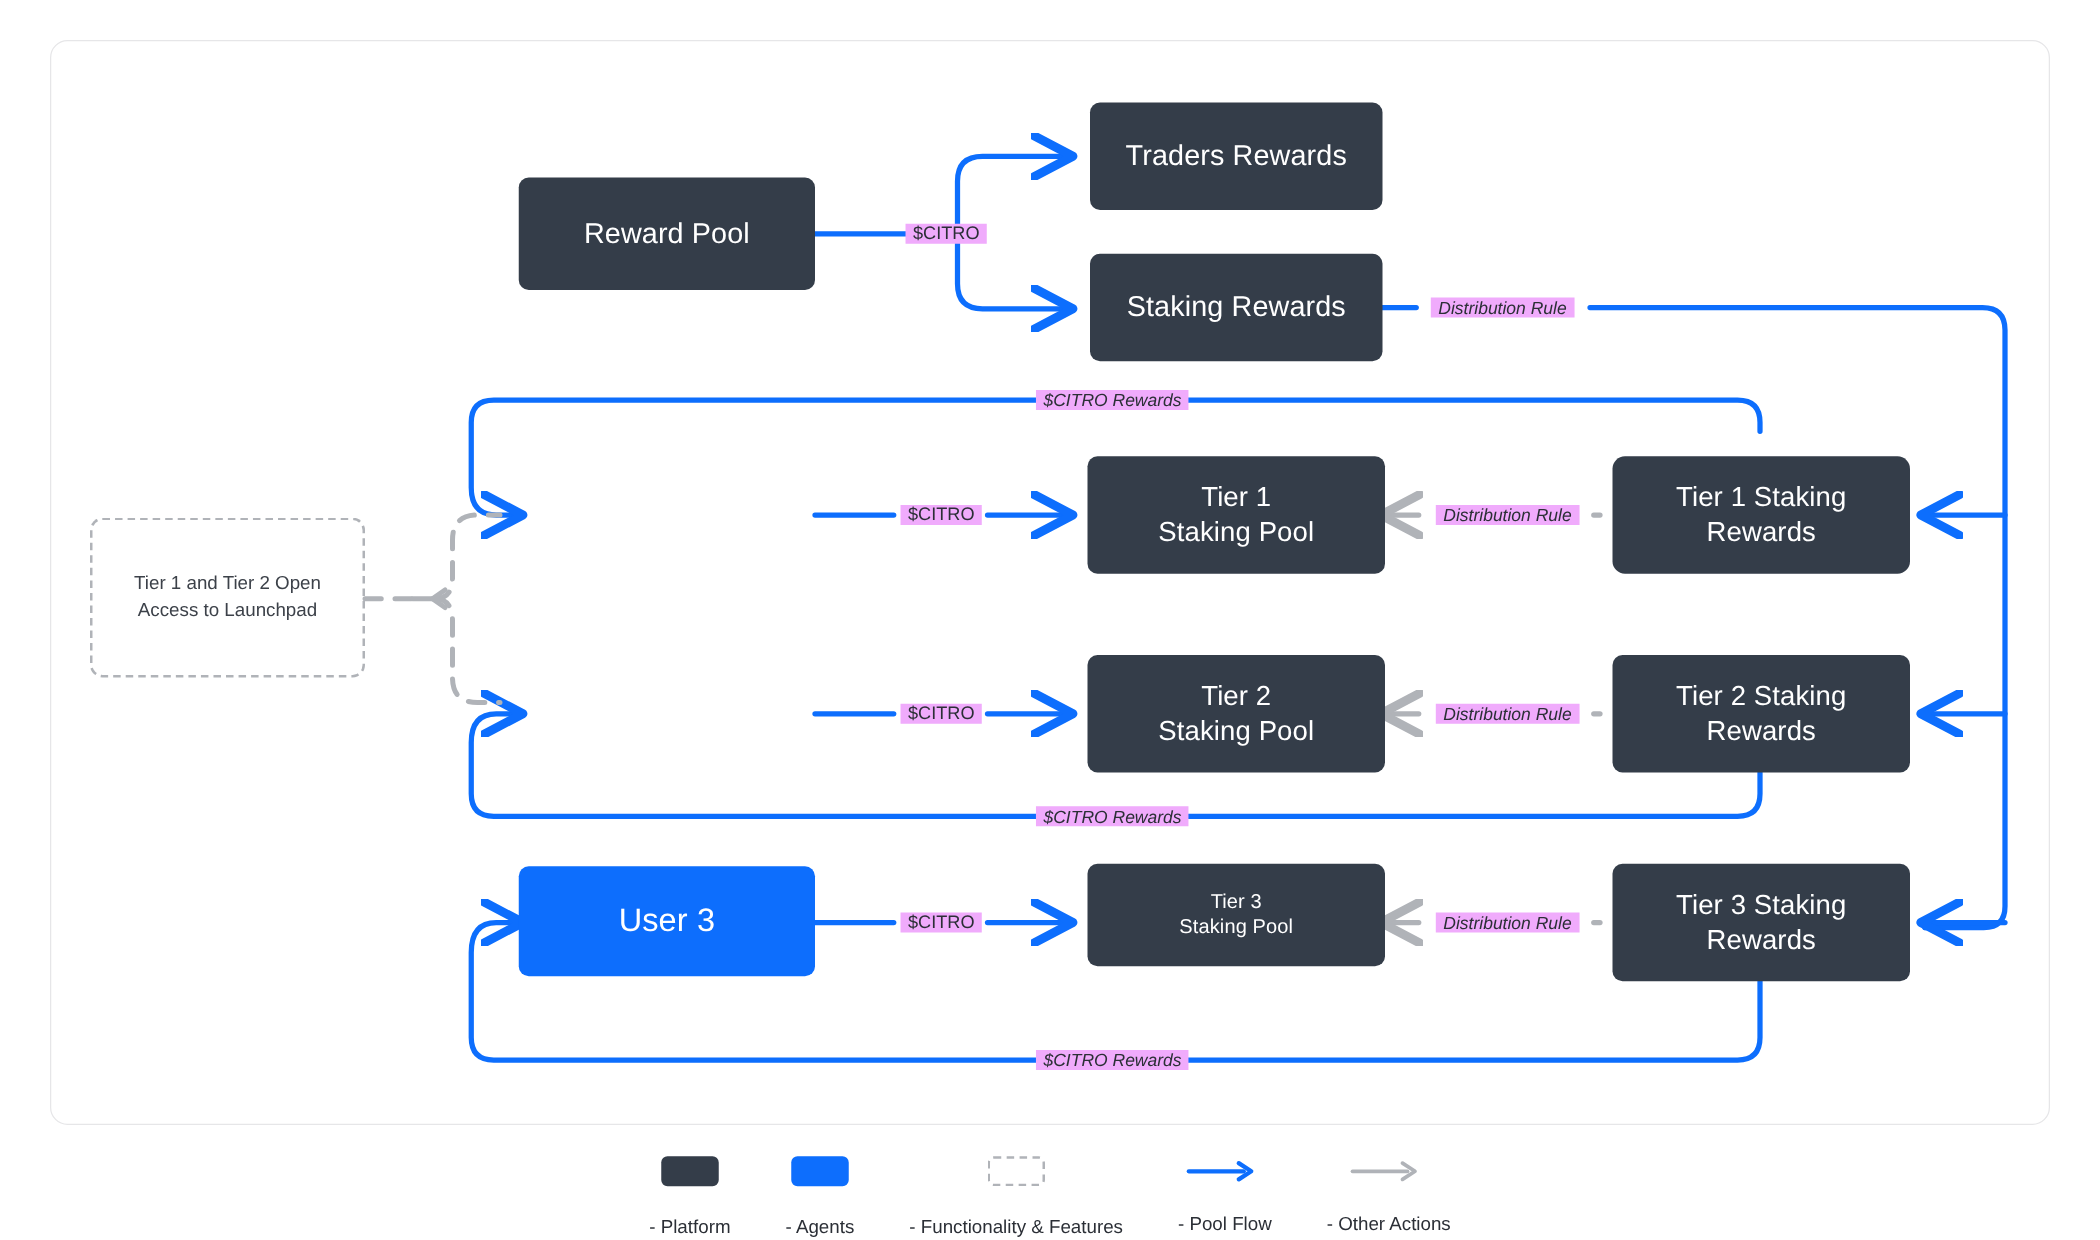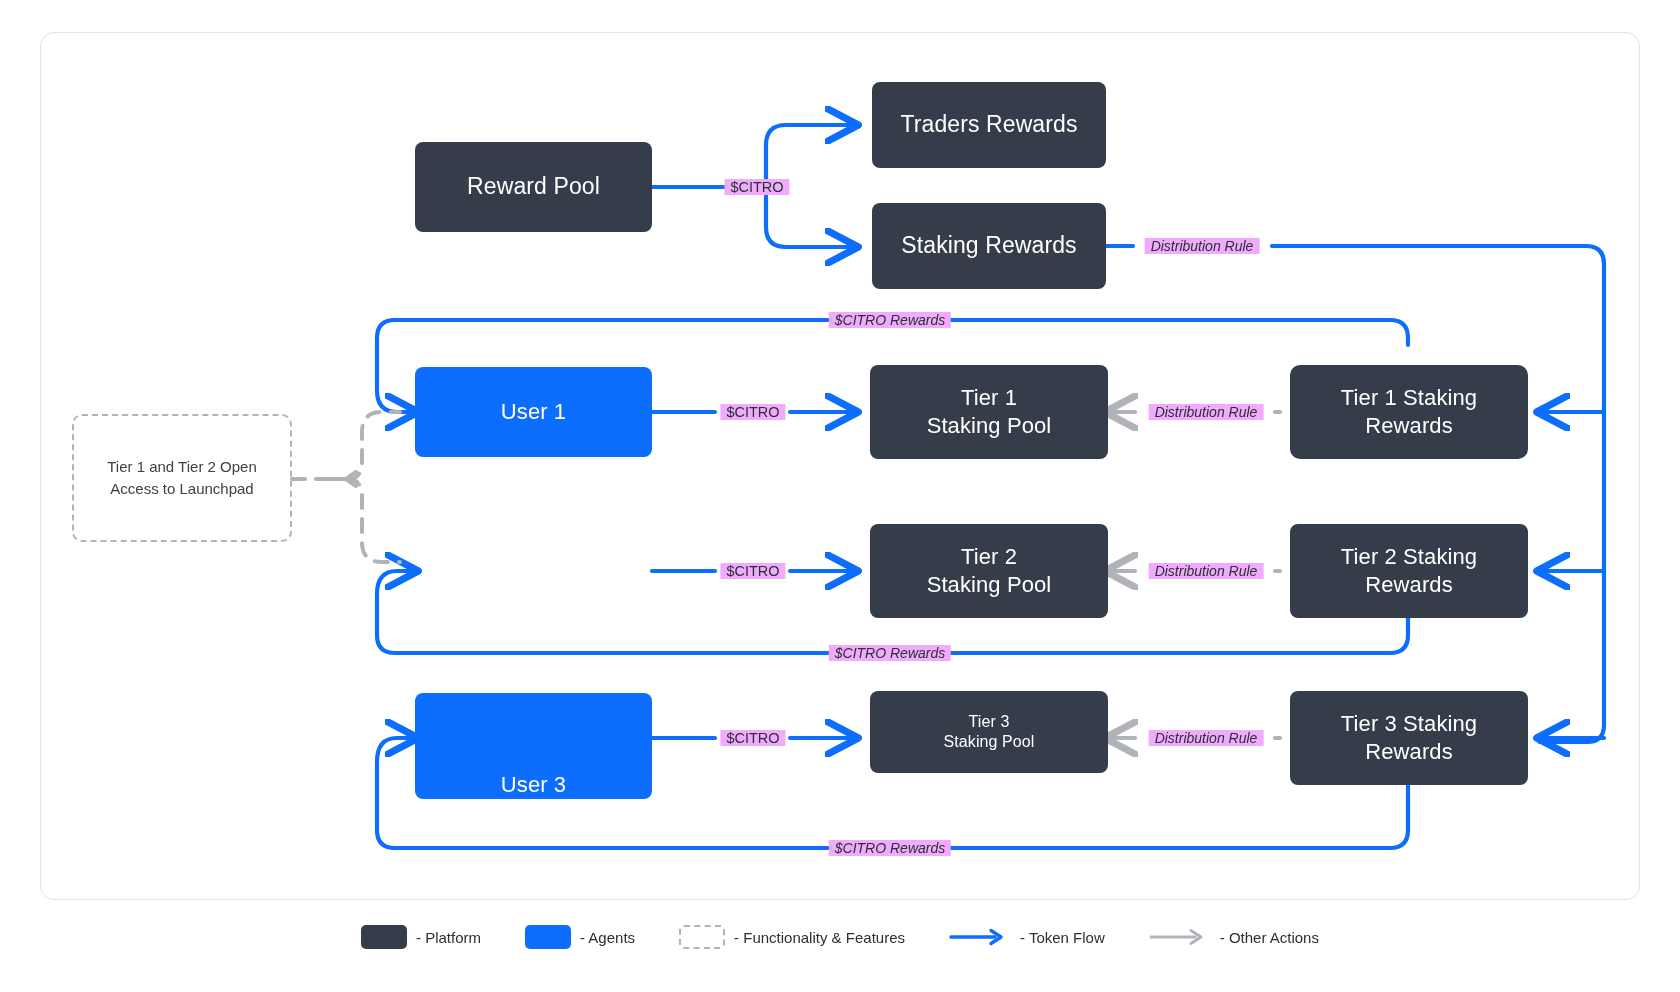--- a/index.html
+++ b/index.html
@@ -63,21 +63,21 @@
   
   .legend {
     position: absolute;
     left: 0; top: 925px;
     width: 1680px;
     display: flex;
     align-items: center;
     justify-content: center;
     gap: 44px;
   }
-  .lg-item { display: flex; align-items: center; gap: 9px; }
+  .lg-item { display: flex; align-items: center; gap: 24px; flex-direction: column; }
   .lg-text { font-size: 15px; color: #2b2f36; white-space: nowrap; }
   .sw { width: 46px; height: 24px; border-radius: 5px; }
   .sw.platform { background: #343d49; }
   .sw.agent { background: #0d6efd; }
   .sw.dashed { background: transparent; border: 2.5px dashed #b0b3b8; }
   .lg-arrow { width: 62px; height: 20px; display: block; }
 </style>
 </head>
 <body>
 
@@ -161,24 +161,21 @@
     <span class="ln">Staking Rewards</span>
   </div>
 
   <div class="dashbox" style="left:72px; top:414px; width:220px; height:128px;">
     <div>
       <span class="ln">Tier 1 and Tier 2 Open</span>
       <span class="ln">Access to Launchpad</span>
     </div>
   </div>
 
-  <div class="node agent" style="left:415px; top:367px; width:237px; height:90px; font-size:22px;">
-    <span class="ln">User 1</span>
-  </div>
-  <div class="node agent" style="left:415px; top:693px; width:237px; height:106px; font-size:22px;justify-content:flex-end;">
+  <div class="node agent" style="left:415px; top:693px; width:237px; height:88px; font-size:26px;">
     <span class="ln">User 3</span>
   </div>
 
   <div class="node platform" style="left:870px; top:365px; width:238px; height:94px; font-size:22px;">
     <span class="ln">Tier 1</span>
     <span class="ln">Staking Pool</span>
   </div>
   <div class="node platform" style="left:870px; top:524px; width:238px; height:94px; font-size:22px;">
     <span class="ln">Tier 2</span>
     <span class="ln">Staking Pool</span>
@@ -228,21 +225,21 @@
     </div>
     <div class="lg-item">
       <span class="sw dashed"></span>
       <span class="lg-text">- Functionality &amp; Features</span>
     </div>
     <div class="lg-item">
       <svg class="lg-arrow" viewBox="0 0 62 20">
         <path d="M2,10 L46,10" fill="none" stroke="#0d6efd" stroke-width="3.4" stroke-linecap="round"></path>
         <path d="M42,3.5 L52,10 L42,16.5" fill="none" stroke="#0d6efd" stroke-width="3.4" stroke-linecap="round" stroke-linejoin="round"></path>
       </svg>
-      <span class="lg-text">- Token Flow</span>
+      <span class="lg-text">- Pool Flow</span>
     </div>
     <div class="lg-item">
       <svg class="lg-arrow" viewBox="0 0 62 20">
         <path d="M2,10 L46,10" fill="none" stroke="#b0b3b8" stroke-width="3" stroke-linecap="round"></path>
         <path d="M42,3.5 L52,10 L42,16.5" fill="none" stroke="#b0b3b8" stroke-width="3" stroke-linecap="round" stroke-linejoin="round"></path>
       </svg>
       <span class="lg-text">- Other Actions</span>
     </div>
   </div>
 

